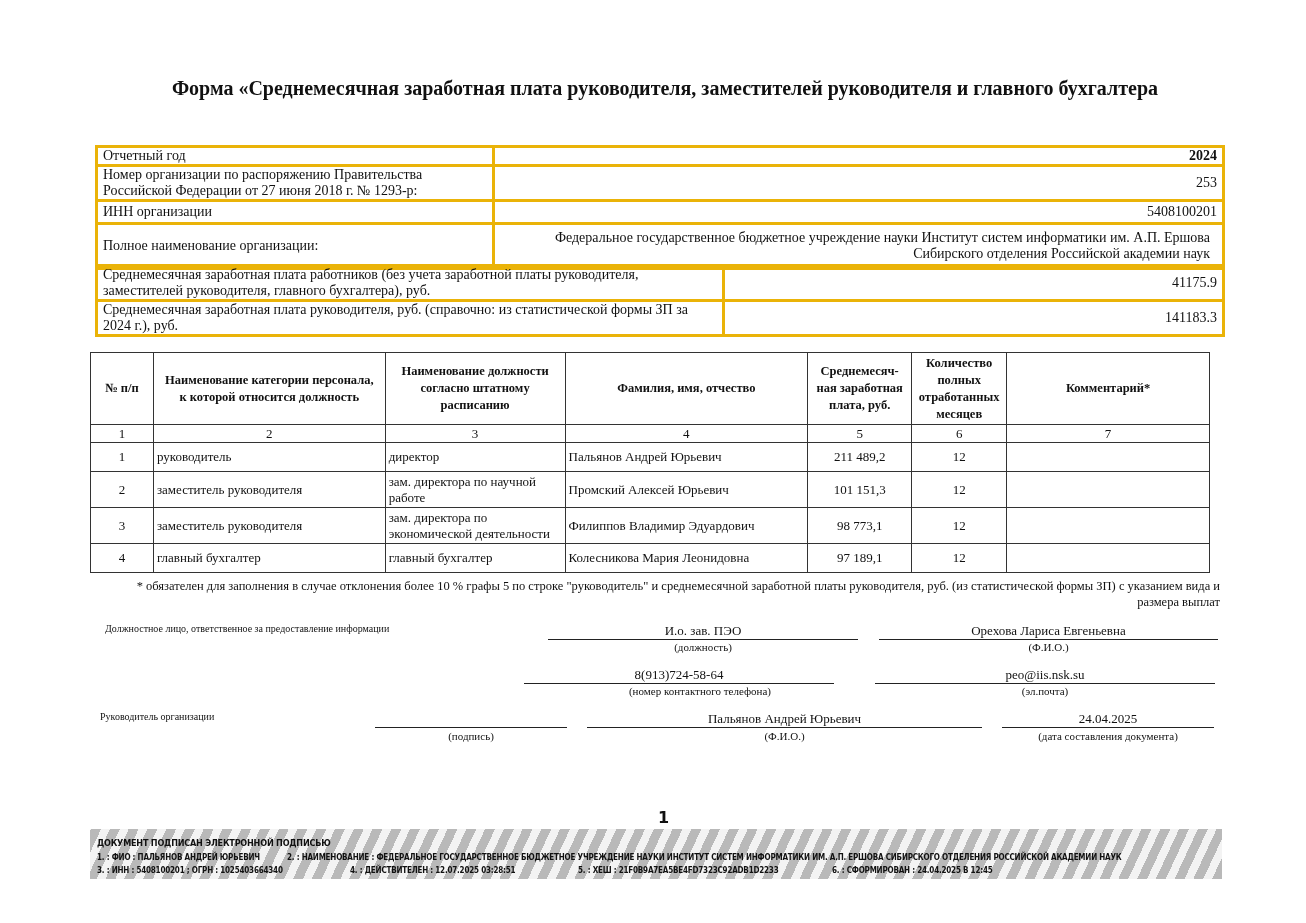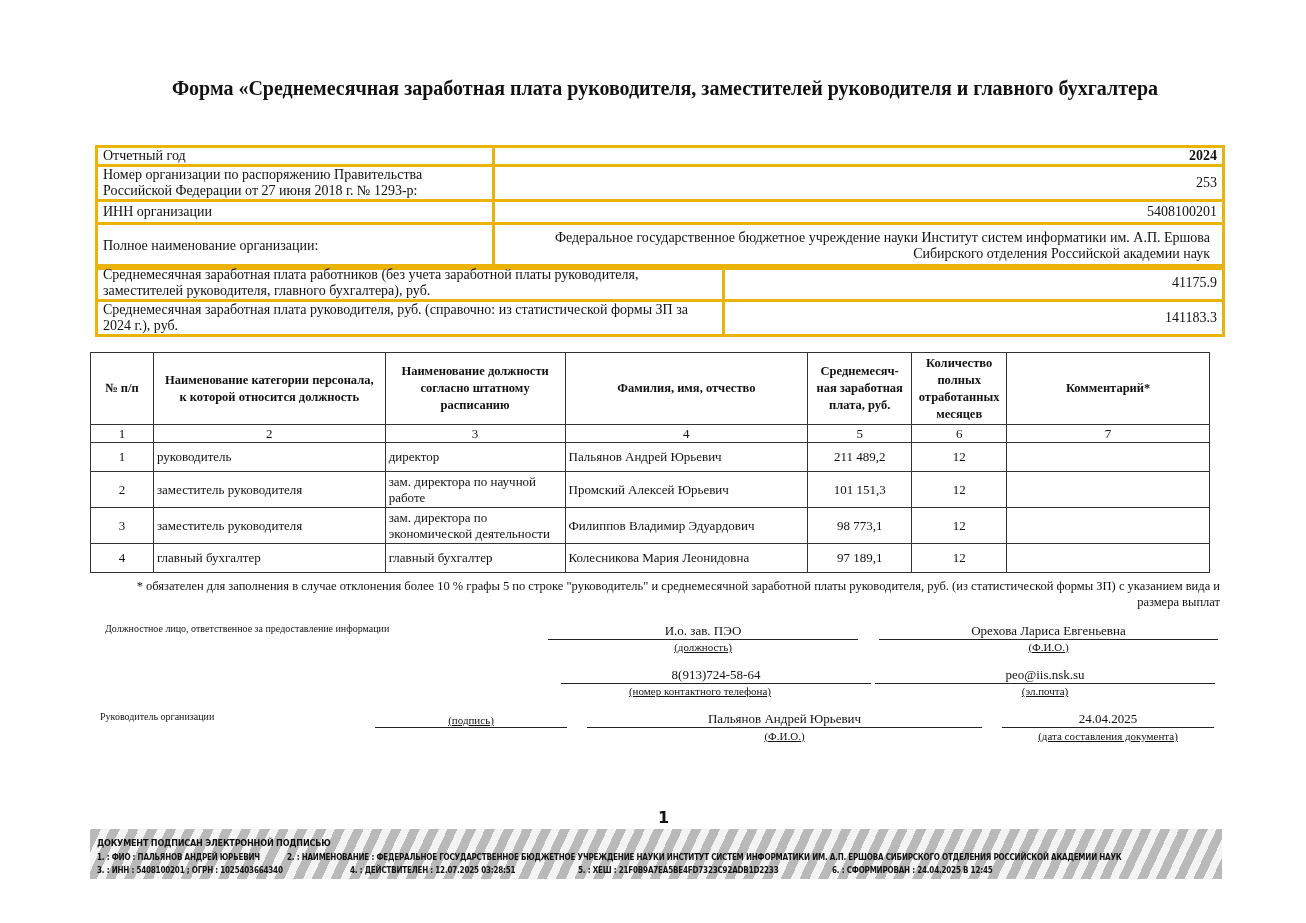--- a/index.html
+++ b/index.html
@@ -19,21 +19,21 @@
   .t1 .bold { font-weight: bold; }
   .t2 { left: 90px; top: 352px; width: 1120px; font-size: 13px; }
   .t2 th, .t2 td { border: 1px solid #333; padding: 0 3px; }
   .t2 th { font-weight: bold; font-size: 12.5px; line-height: 17px; text-align: center; }
   .t2 td.c { text-align: center; }
   .t2 td { line-height: 16px; }
   .t2 tr.num td { text-align: center; height: 17px; font-size: 13px; }
   .note { left: 100px; top: 578px; width: 1120px; font-size: 12.5px; line-height: 16px; text-align: right; }
   .lbl { font-size: 10px; }
   .line { border-bottom: 1px solid #222; text-align: center; font-size: 13px; line-height: 16px; }
-  .cap { text-align: center; font-size: 11px; line-height: 13px; text-decoration: underline; }
+  .cap { text-align: center; font-size: 11px; line-height: 13px; }
   .pagenum { left: 658px; top: 808px; font-family: "DejaVu Sans", sans-serif; font-size: 16px; font-weight: bold; }
   .stamp {
     left: 90px; top: 829px; width: 1132px; height: 50px;
     background: repeating-linear-gradient(-65deg, #b9b9b9 0px, #b9b9b9 9px, #f3f3f3 9px, #f3f3f3 17px);
   }
   .stamp-text {
     left: 97px; font-family: "DejaVu Sans Condensed", "DejaVu Sans", sans-serif;
     font-size: 8px; font-weight: bold; color: #111; white-space: nowrap; letter-spacing: -0.2px;
   }
   .stamp-head { top: 838px; font-size: 9px; }
@@ -156,28 +156,28 @@
   </table>
 
 <div class="abs note">* обязателен для заполнения в случае отклонения более 10 % графы 5 по строке "руководитель" и среднемесячной заработной платы руководителя, руб. (из статистической формы ЗП) с указанием вида и размера выплат</div>
 
 <div class="abs lbl" style="left:105px; top:623px;">Должностное лицо, ответственное за предоставление информации</div>
 <div class="abs line" style="left:548px; top:623px; width:310px;">И.о. зав. ПЭО</div>
 <div class="abs cap" style="left:548px; top:641px; width:310px;">(должность)</div>
 <div class="abs line" style="left:879px; top:623px; width:339px;">Орехова Лариса Евгеньевна</div>
 <div class="abs cap" style="left:879px; top:641px; width:339px;">(Ф.И.О.)</div>
 
-<div class="abs line" style="left:561px; top:667px; width:310px;">8(913)724-58-64</div>
+<div class="abs line" style="left:524px; top:667px; width:310px;">8(913)724-58-64</div>
 <div class="abs cap" style="left:545px; top:685px; width:310px;">(номер контактного телефона)</div>
 <div class="abs line" style="left:875px; top:667px; width:340px;">peo@iis.nsk.su</div>
 <div class="abs cap" style="left:875px; top:685px; width:340px;">(эл.почта)</div>
 
 <div class="abs lbl" style="left:100px; top:711px;">Руководитель организации</div>
 <div class="abs line" style="left:375px; top:711px; width:192px; height:16px;"></div>
-<div class="abs cap" style="left:375px; top:714px; width:192px;">(подпись)</div>
+<div class="abs cap" style="left:375px; top:730px; width:192px;">(подпись)</div>
 <div class="abs line" style="left:587px; top:711px; width:395px;">Пальянов Андрей Юрьевич</div>
 <div class="abs cap" style="left:587px; top:730px; width:395px;">(Ф.И.О.)</div>
 <div class="abs line" style="left:1002px; top:711px; width:212px;">24.04.2025</div>
 <div class="abs cap" style="left:1002px; top:730px; width:212px;">(дата составления документа)</div>
 
 <div class="abs pagenum">1</div>
 
 <div class="abs stamp"></div>
 <div class="abs stamp-text stamp-head">ДОКУМЕНТ ПОДПИСАН ЭЛЕКТРОННОЙ ПОДПИСЬЮ</div>
 <div class="abs stamp-text" style="top:853px;">1. : ФИО : ПАЛЬЯНОВ АНДРЕЙ ЮРЬЕВИЧ</div>

